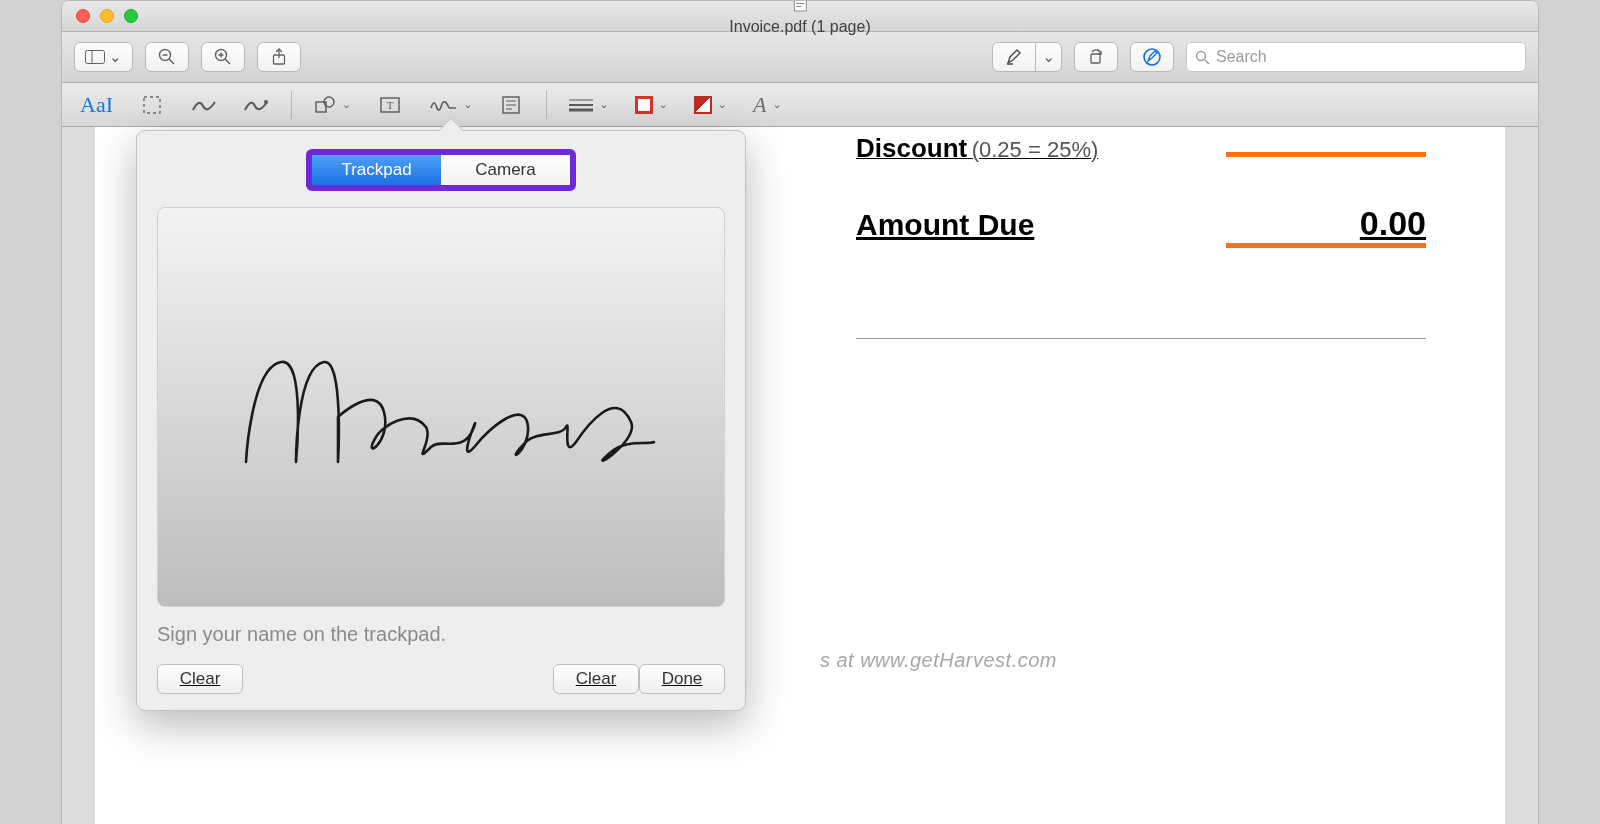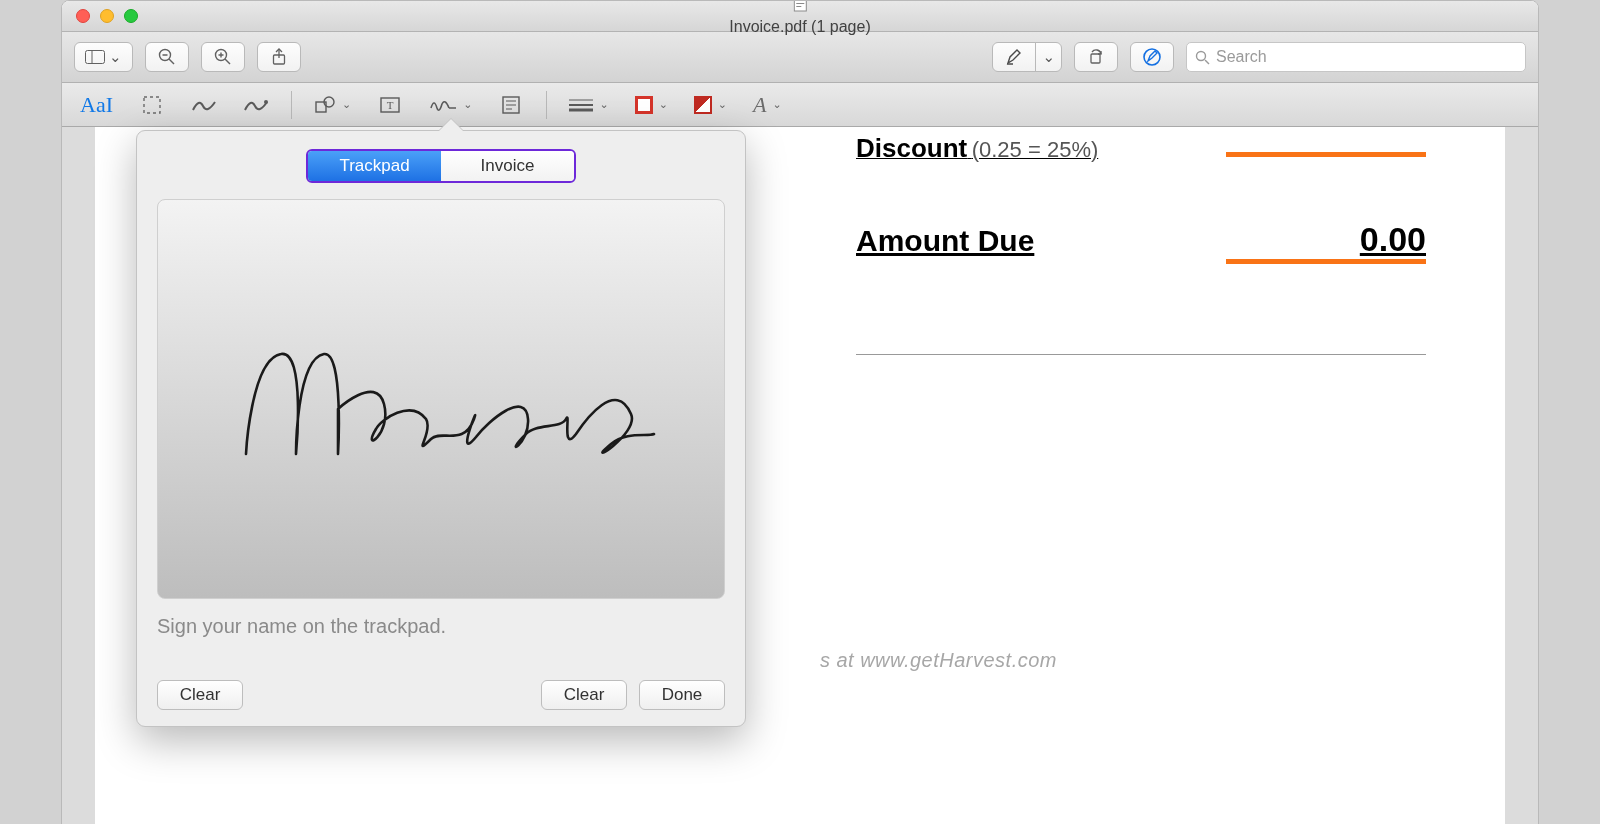--- a/index.html
+++ b/index.html
@@ -176,21 +176,21 @@
     width:0;height:0;
     border-left:12px solid transparent;
     border-right:12px solid transparent;
     border-bottom:12px solid #eeeeee;
     filter: drop-shadow(0 -1px 0 #c3c3c3);
   }
   .seg {
     display:flex;
     width: 270px;
     margin: 0 auto 16px auto;
-    border:2px solid #6d28d9;
+    border:6px solid #6d28d9;
     border-radius:6px;
     overflow:hidden;
   }
   .seg-btn {
     flex:1; height:30px;
     display:flex;align-items:center;justify-content:center;
     font-size:17px;
     background: linear-gradient(#fff,#f2f2f2);
     color:#333;
   }
@@ -203,21 +203,21 @@
     border-radius:8px;
     background: linear-gradient(#f3f3f3,#bdbdbd);
     border:1px solid #cfcfcf;
     display:flex;
     align-items:center;
     justify-content:center;
     overflow:hidden;
   }
   .hint { font-size:20px; color:#8a8a8a; margin-top:16px; }
   .pop-actions {
-    display:flex; margin-top:42px; gap:12px;
+    display:flex; margin-top:18px; gap:0;text-decoration:underline;
   }
   .pop-actions .spacer { flex:1; }
   .mac-btn {
     height:30px; min-width:86px;
     padding:0 16px;
     background: linear-gradient(#fff,#efefef);
     border:1px solid #bdbdbd;
     border-radius:6px;
     font-size:17px;
     color:#323232;
@@ -394,35 +394,35 @@
   <div class="content">
     <div class="page">
       <div class="invoice-area">
         <div class="inv-row">
           <div>
             <span class="inv-label">Discount</span>
             <span class="inv-sub">(0.25 = 25%)</span>
           </div>
           <div class="inv-val"></div>
         </div>
-        <div class="inv-row big" style="margin-top:56px">
+        <div class="inv-row big" style="margin-top:40px">
           <span class="inv-label">Amount Due</span>
           <div class="inv-val">0.00</div>
         </div>
         <hr class="hr-main">
       </div>
       <div class="footer-note">s at www.getHarvest.com</div>
     </div>
   </div>
 </div>
 
 <div class="popover">
   <div class="seg">
     <div class="seg-btn active">Trackpad</div>
-    <div class="seg-btn">Invoice</div>
+    <div class="seg-btn">Camera</div>
   </div>
   <div class="sigpad">
     <svg width="430" height="160" viewBox="0 0 430 160">
       <path d="M20 135
                C 20 135 25 40 55 35
                C 80 30 70 135 70 135
                C 70 135 70 40 98 35
                C 118 32 112 135 112 135
                L 112 90
                C 112 90 150 55 158 85

